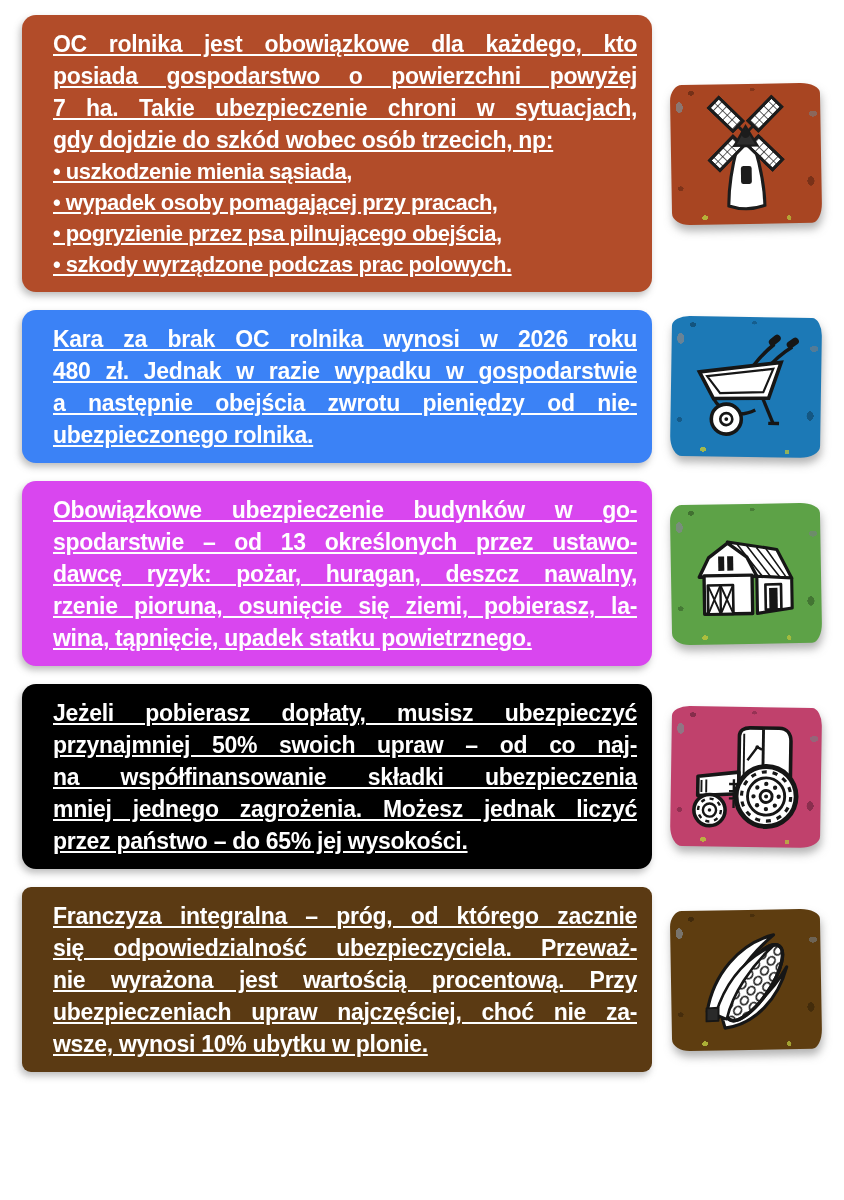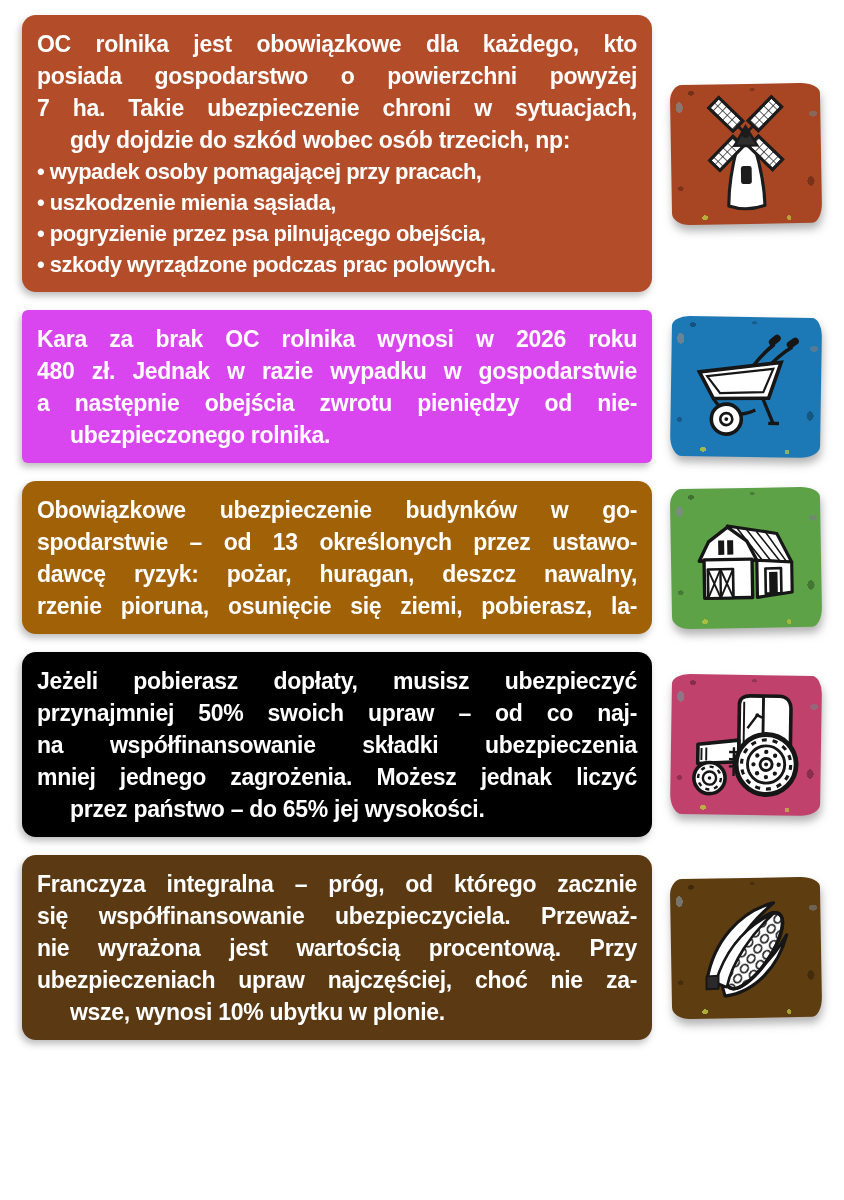--- a/index.html
+++ b/index.html
@@ -1,30 +1,31 @@
 <!DOCTYPE html>
 <html><head>
 <meta charset="utf-8">
 <style>
   html,body{margin:0;padding:0;background:#ffffff;}
   body{width:844px;height:1200px;overflow:hidden;font-family:"Liberation Sans",sans-serif;}
   .page{box-sizing:border-box;width:844px;height:1200px;padding:15px 0 0 22px;}
   .row{display:flex;align-items:center;margin-bottom:18px;}
   .info-box{
     width:630px;flex:0 0 auto;box-sizing:border-box;
-    padding:13px 15px 12px 15px;border-radius:14px;
+    padding:13px 15px 12px 31px;border-radius:14px;
     color:#ffffff;font-weight:700;
     box-shadow:-2px 4px 7px rgba(110,110,110,.45);
+    text-decoration:underline;
   }
   .line{
     font-size:23px;line-height:32px;letter-spacing:-0.3px;
     text-align:justify;text-align-last:justify;text-justify:inter-word;
     white-space:normal;
   }
-  .line.last{text-align-last:left;margin-left:33px;}
+  .line.last{text-align-last:left;}
   .bullet-line{
     font-size:22px;line-height:31px;letter-spacing:-0.5px;
     text-align:left;text-align-last:left;
   }
   .tile{
     position:relative;width:150px;height:140px;flex:0 0 auto;margin-left:19px;
     display:flex;align-items:center;justify-content:center;
     border-radius:12px 20px 10px 18px / 16px 10px 20px 12px;
     transform:rotate(-1deg);
     box-shadow:1px 6px 8px rgba(105,105,105,.5);
@@ -51,22 +52,22 @@
 
   <section class="row">
     <div class="info-box" style="background-color: rgb(178, 76, 41);">
       <div class="para">
           <div class="line">OC rolnika jest obowiązkowe dla każdego, kto</div>
           <div class="line">posiada gospodarstwo o powierzchni powyżej</div>
           <div class="line">7 ha. Takie ubezpieczenie chroni w sytuacjach,</div>
           <div class="line last">gdy dojdzie do szkód wobec osób trzecich, np:</div>
         </div>
       <div class="bullets">
+          <div class="bullet-line">• uszkodzenie mienia sąsiada,</div>
           <div class="bullet-line">• wypadek osoby pomagającej przy pracach,</div>
-          <div class="bullet-line">• uszkodzenie mienia sąsiada,</div>
           <div class="bullet-line">• pogryzienie przez psa pilnującego obejścia,</div>
           <div class="bullet-line last">• szkody wyrządzone podczas prac polowych.</div>
         </div>
     </div>
     <div class="tile" style="background-color: rgb(168, 69, 34);">
       <svg viewBox="0 0 100 100">
         <defs>
           <pattern id="lat" width="5.5" height="5.5" patternUnits="userSpaceOnUse">
             <path d="M0 0H5.5 M0 0V5.5" stroke="#1c1c1c" stroke-width="1.1" fill="none"></path>
           </pattern>
@@ -95,21 +96,21 @@
           </g>
         </g>
         <path d="M40.5 43 L50 27 L59.5 43 Z" fill="#2e2e2e" stroke="#1c1c1c" stroke-width="2"></path>
         <circle cx="50" cy="33" r="3.6" fill="#1c1c1c"></circle>
         <rect x="45.5" y="60" width="9" height="15" rx="2" fill="#1c1c1c"></rect>
       </svg>
     </div>
   </section>
 
   <section class="row">
-    <div class="info-box" style="background-color: #d946ef; border-radius: 6px;">
+    <div class="info-box" style="background-color: #3b82f6;">
       <div class="para">
           <div class="line">Kara za brak OC rolnika wynosi w 2026 roku</div>
           <div class="line">480 zł. Jednak w razie wypadku w gospodarstwie</div>
           <div class="line">a następnie obejścia zwrotu pieniędzy od nie-</div>
           <div class="line last">ubezpieczonego rolnika.</div>
         </div>
     </div>
     <div class="tile" style="background-color: rgb(28, 121, 182);">
       <svg viewBox="0 0 100 100">
         <g fill="none" stroke="#161616">
@@ -124,26 +125,27 @@
           <path d="M69 80 L78 80" stroke-width="2.8"></path>
           <circle cx="34" cy="77" r="12.5" fill="#ffffff" stroke-width="3"></circle>
           <circle cx="34" cy="77" r="5" fill="#ffffff" stroke-width="2.2"></circle>
           <circle cx="34" cy="77" r="1.6" fill="#161616" stroke="none"></circle>
         </g>
       </svg>
     </div>
   </section>
 
   <section class="row">
-    <div class="info-box" style="background-color: #a16207;">
+    <div class="info-box" style="background-color: #d946ef;">
       <div class="para">
           <div class="line">Obowiązkowe ubezpieczenie budynków w go-</div>
           <div class="line">spodarstwie – od 13 określonych przez ustawo-</div>
           <div class="line">dawcę ryzyk: pożar, huragan, deszcz nawalny,</div>
           <div class="line">rzenie pioruna, osunięcie się ziemi, pobierasz, la-</div>
+          <div class="line last">wina, tąpnięcie, upadek statku powietrznego.</div>
         </div>
     </div>
     <div class="tile" style="background-color: rgb(93, 162, 71);">
       <svg viewBox="0 0 100 100">
         <g stroke="#161616" stroke-linejoin="round">
           <path d="M35 23 L76 30 L88 54 L59 52 Z" fill="#ffffff" stroke-width="2.6"></path>
           <path d="M43 25 L65 54 M51 26.5 L72 54.5 M59 28 L79 54 M67 29.3 L84 54" stroke-width="1.3" fill="none"></path>
           <path d="M59 52 L88 54 L88 79 L59 83 Z" fill="#ffffff" stroke-width="2.6"></path>
           <path d="M11 52 L19 36 L35 24 L51 36 L59 52 Z" fill="#ffffff" stroke-width="2.8"></path>
           <path d="M15 83 L15 51 L55 51 L55 83 Z" fill="#ffffff" stroke-width="2.8"></path>
@@ -198,24 +200,24 @@
           <circle cx="20" cy="78" r="13" fill="#ffffff" stroke-width="3"></circle>
           <circle cx="20" cy="78" r="9.5" stroke-width="2" stroke-dasharray="3.4 4"></circle>
           <circle cx="20" cy="78" r="5.5" stroke-width="2"></circle>
           <circle cx="20" cy="78" r="1.5" fill="#161616" stroke="none"></circle>
         </g>
       </svg>
     </div>
   </section>
 
   <section class="row">
-    <div class="info-box" style="background-color: rgb(91, 58, 19);">
+    <div class="info-box" style="background-color: rgb(91, 58, 19); border-radius: 9px;">
       <div class="para">
           <div class="line">Franczyza integralna – próg, od którego zacznie</div>
-          <div class="line">się współfinansowanie ubezpieczyciela. Przeważ-</div>
+          <div class="line">się odpowiedzialność ubezpieczyciela. Przeważ-</div>
           <div class="line">nie wyrażona jest wartością procentową. Przy</div>
           <div class="line">ubezpieczeniach upraw najczęściej, choć nie za-</div>
           <div class="line last">wsze, wynosi 10% ubytku w plonie.</div>
         </div>
     </div>
     <div class="tile" style="background-color: rgb(94, 61, 16);">
       <svg viewBox="0 0 100 100">
         <defs>
           <pattern id="kern" width="9" height="10" patternUnits="userSpaceOnUse">
             <ellipse cx="4.5" cy="5" rx="3" ry="3.6" fill="none" stroke="#161616" stroke-width="1.4"></ellipse>

